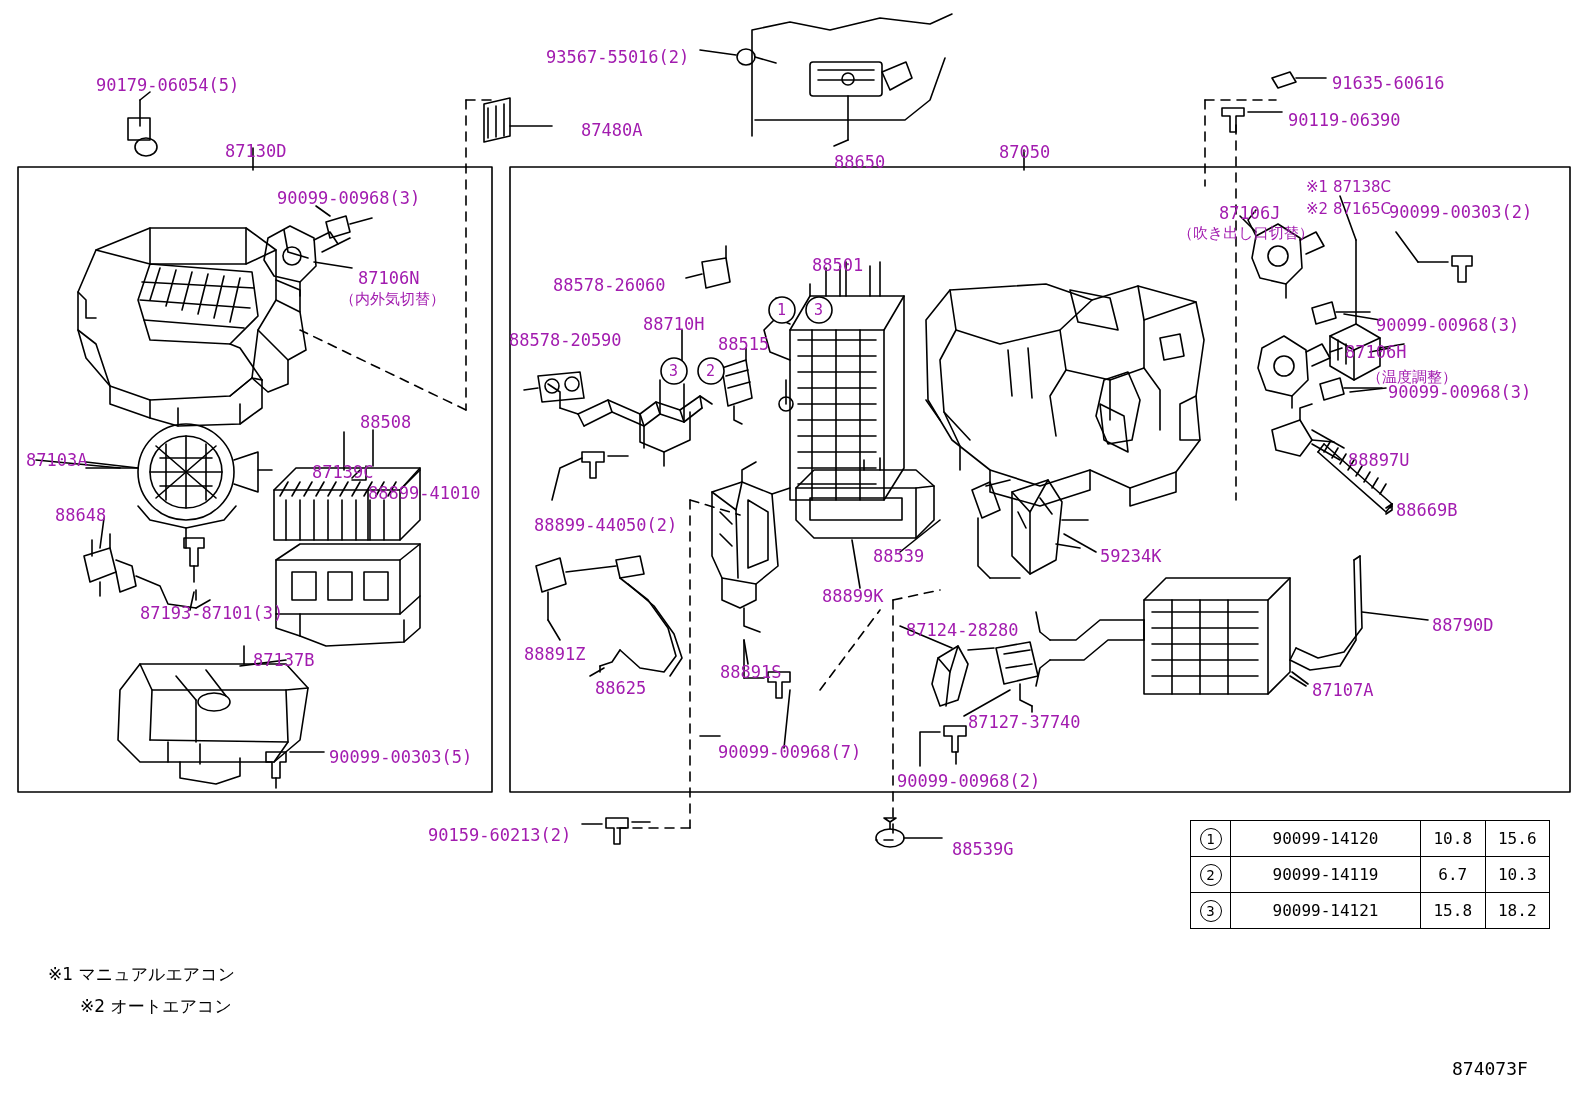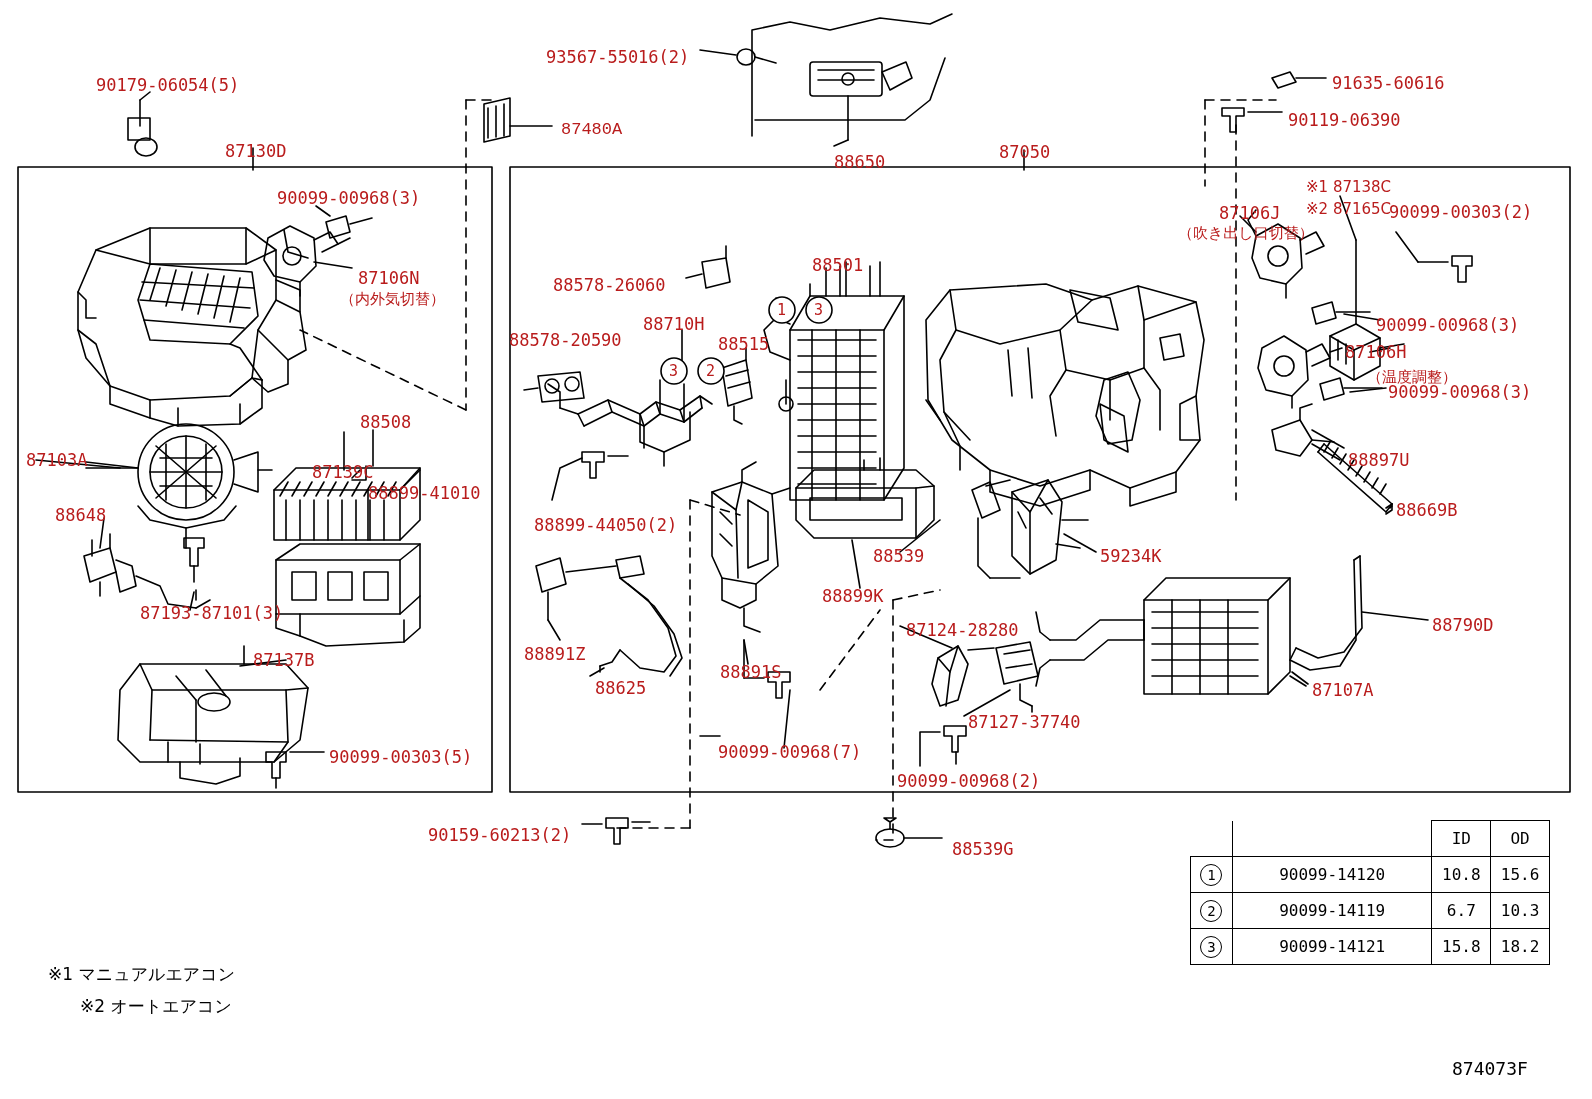--- a/index.html
+++ b/index.html
@@ -12,21 +12,21 @@
     position:relative;
     overflow:hidden;
   }
   #sheet { position:absolute; left:0; top:0; width:1592px; height:1099px; }
   .lbl {
     position:absolute;
     font-family:"DejaVu Sans Mono", monospace;
     font-size:17px;
     letter-spacing:0px;
     white-space:nowrap;
-    color:#b91c1c;
+    color:#a21caf;
   }
   .lbl.jp { font-family:"DejaVu Sans", sans-serif; font-size:15px; }
   svg { position:absolute; left:0; top:0; }
   .diagram-svg { width:1592px; height:1099px; pointer-events:none; }
   .note {
     position:absolute;
     font-family:"DejaVu Sans", sans-serif;
     font-size:17px;
     white-space:nowrap;
   }
@@ -445,21 +445,21 @@
 
   <div class="lbl" style="left:777px; top:301px; font-size:15px;">1</div>
   <div class="lbl" style="left:814px; top:301px; font-size:15px;">3</div>
   <div class="lbl" style="left:669px; top:362px; font-size:15px;">3</div>
   <div class="lbl" style="left:706px; top:362px; font-size:15px;">2</div>
 
   <div class="lbl" style="left:96px;  top:75px;">90179-06054(5)</div>
   <div class="lbl" style="left:546px; top:47px;">93567-55016(2)</div>
   <div class="lbl" style="left:1332px;top:73px;">91635-60616</div>
   <div class="lbl" style="left:1288px;top:110px;">90119-06390</div>
-  <div class="lbl" style="left:561px; top:120px;font-family:Liberation Mono, monospace;">87480A</div>
+  <div class="lbl" style="left:581px; top:120px;">87480A</div>
   <div class="lbl" style="left:834px; top:152px;">88650</div>
   <div class="lbl" style="left:999px; top:142px;">87050</div>
   <div class="lbl" style="left:225px; top:141px;">87130D</div>
   <div class="lbl" style="left:277px; top:188px;">90099-00968(3)</div>
   <div class="lbl jp" style="left:1306px;top:178px;">※1 87138C</div>
   <div class="lbl jp" style="left:1306px;top:200px;">※2 87165C</div>
   <div class="lbl" style="left:1389px;top:202px;">90099-00303(2)</div>
   <div class="lbl" style="left:1219px;top:203px;">87106J</div>
   <div class="lbl jp" style="left:1178px;top:224px;">（吹き出し口切替）</div>
   <div class="lbl" style="left:358px; top:268px;">87106N</div>
@@ -498,26 +498,20 @@
   <div class="lbl" style="left:897px; top:771px;">90099-00968(2)</div>
   <div class="lbl" style="left:428px; top:825px;">90159-60213(2)</div>
   <div class="lbl" style="left:952px; top:839px;">88539G</div>
 
   <div class="note" style="left:48px; top:963px;">※1 マニュアルエアコン</div>
   <div class="note" style="left:48px; top:995px;margin-left:32px;">※2 オートエアコン</div>
 
   <table id="sizetable">
     <tbody>
     <tr>
-      <td style="border-top:none;border-left:none;border-bottom:none;"></td>
-      <td style="border-top:none;border-left:none;border-bottom:none;"></td>
-      <td style="width:56px;">ID</td>
-      <td style="width:56px;">OD</td>
-    </tr>
-    <tr>
       <td style="width:40px;"><span class="circnum">1</span></td>
       <td style="width:190px;">90099-14120</td>
       <td>10.8</td>
       <td>15.6</td>
     </tr>
     <tr>
       <td><span class="circnum">2</span></td>
       <td>90099-14119</td>
       <td>6.7</td>
       <td>10.3</td>

